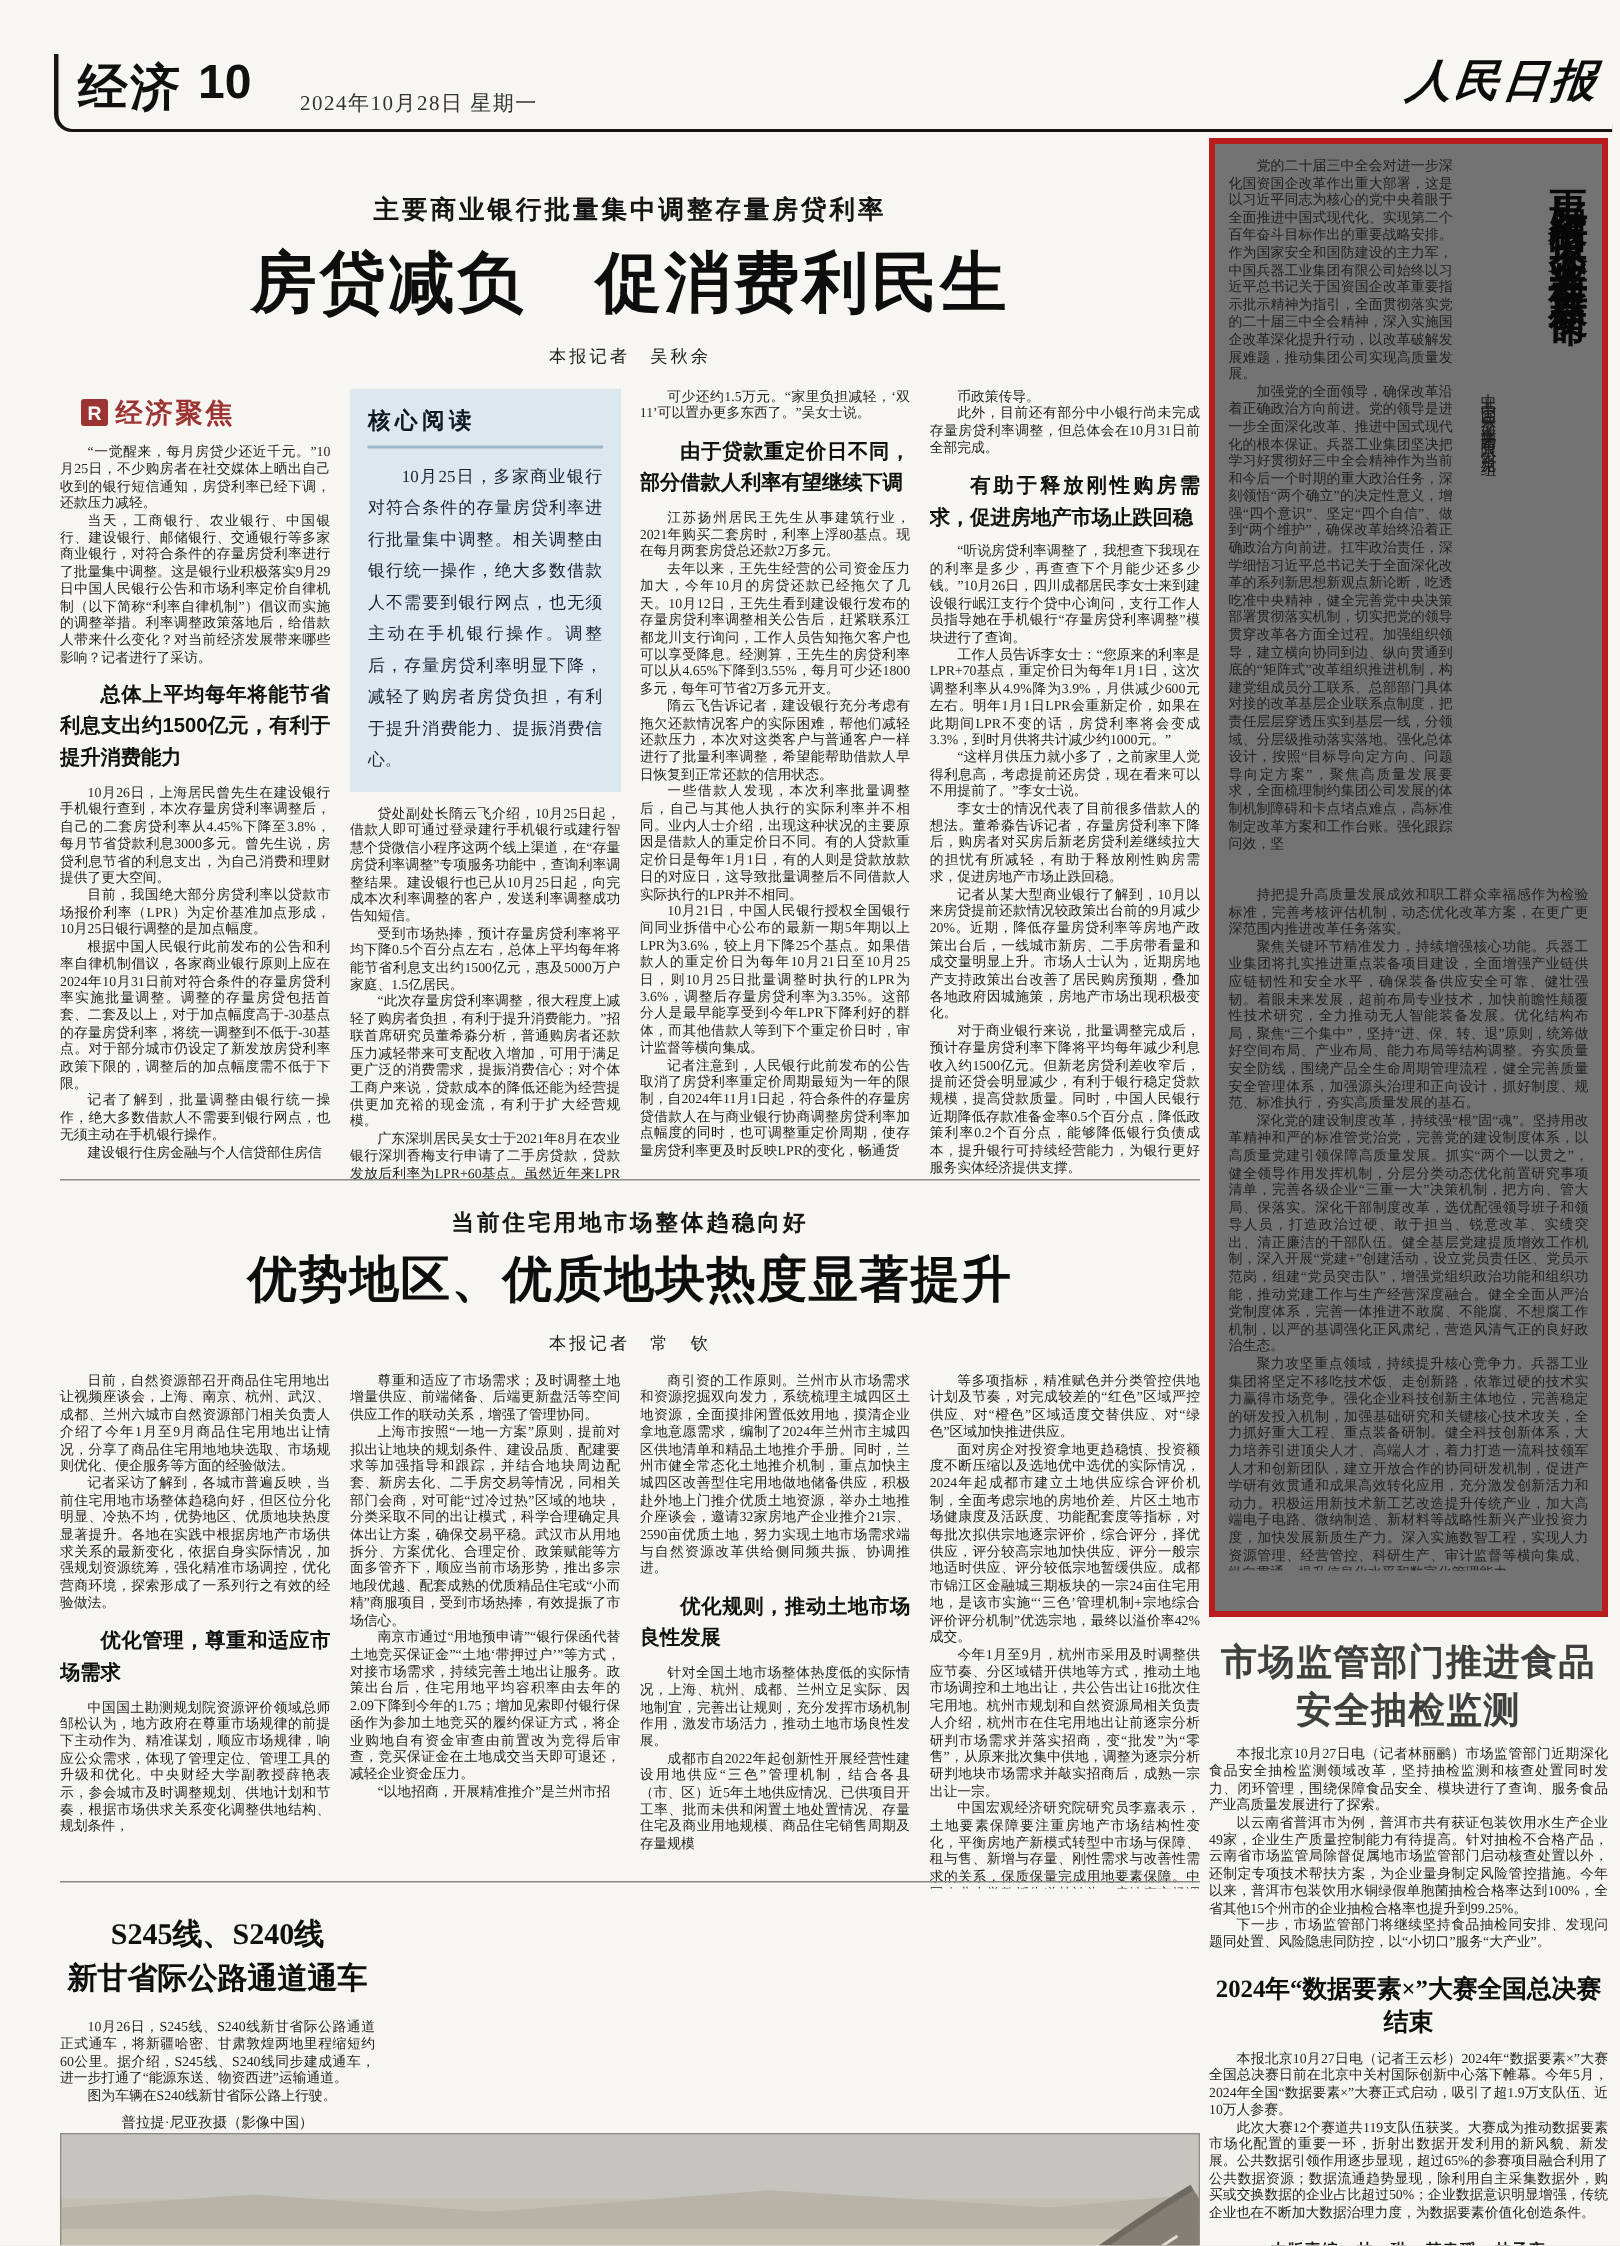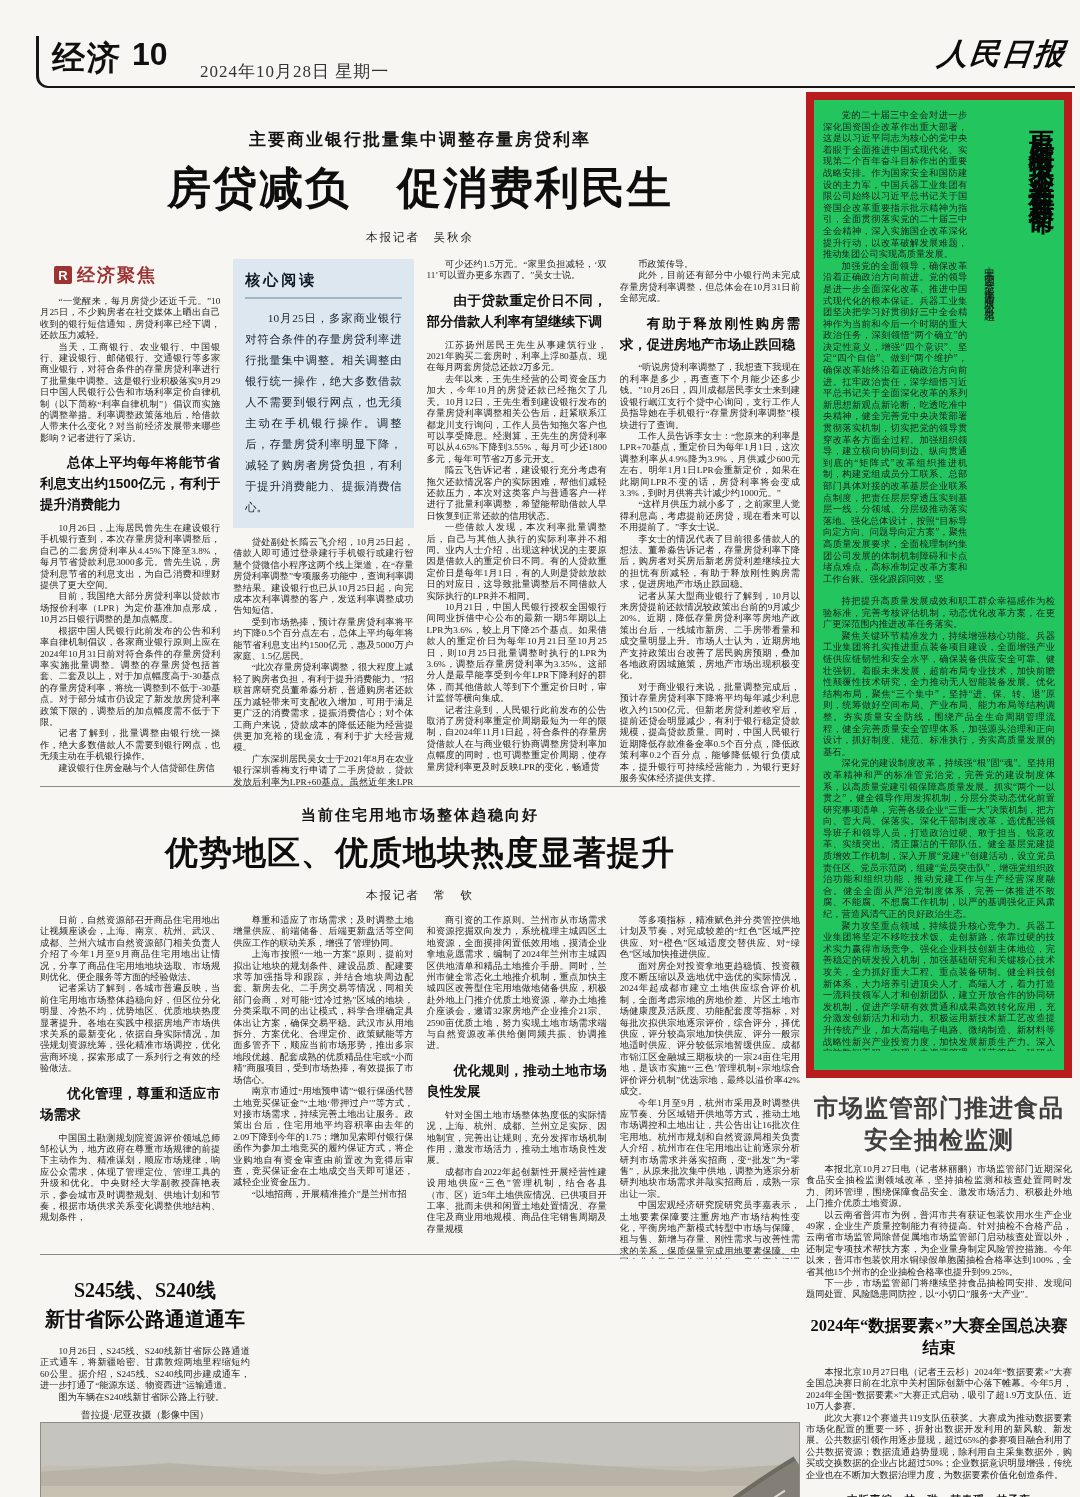--- a/index.html
+++ b/index.html
@@ -6,21 +6,21 @@
   #paper{position:relative;width:1080px;height:1497px;background:#f7f6f2;margin:0 auto;
          font-family:"Liberation Serif","DejaVu Serif",serif;color:#222;overflow:hidden;}
 
   
   .hdr-bracket{position:absolute;left:36px;top:36px;width:1036px;height:50px;
       border-left:3px solid #161616;border-bottom:2.5px solid #161616;border-bottom-left-radius:12px;}
   .hdr-section{position:absolute;left:52px;top:36px;font-family:"Liberation Sans","DejaVu Sans",sans-serif;
       font-weight:bold;font-size:33px;color:#101010;letter-spacing:2px;}
   .hdr-pageno{position:absolute;left:132px;top:36px;font-family:"Liberation Sans","DejaVu Sans",sans-serif;
       font-weight:bold;font-size:32px;color:#101010;}
-  .hdr-date{position:absolute;left:200px;top:60px;font-size:17px;color:#333;letter-spacing:1px;}
+  .hdr-date{position:absolute;left:200px;top:60px;font-size:14px;color:#333;letter-spacing:1px;}
   .hdr-masthead{position:absolute;right:14px;top:34px;font-size:30px;font-weight:bold;font-style:italic;
       color:#0c0c0c;transform:skewX(-6deg);letter-spacing:2px;}
 
   
   .col-flow p.para{margin:0;text-indent:2em;text-align:justify;font-size:9.2px;line-height:11.4px;color:#1f1f1f;}
   .col-flow div.sub{font-family:"Liberation Sans","DejaVu Sans",sans-serif;font-weight:bold;color:#111;
       font-size:13.5px;line-height:1.55;margin:9px 0 7px 0;text-indent:2em;text-align:justify;}
 
   
   #lead{position:absolute;left:40px;top:100px;width:760px;}
@@ -54,21 +54,21 @@
   .ps-text{width:224px;padding-right:14px;box-sizing:border-box;}
   .ps-title{font-weight:bold;font-size:20px;text-align:center;line-height:1.45;margin-top:14px;color:#0f0f0f;}
   .ps-paras{margin-top:12px;}
   .ps-paras p{margin:0;text-indent:2em;text-align:justify;font-size:9.6px;line-height:14px;color:#1f1f1f;}
   .ps-credit{margin-top:6px;text-align:center;font-size:9.6px;color:#1f1f1f;}
   .photo{flex:1;border:1px solid #8f8c86;box-sizing:border-box;background:#c2bdb2;}
   .photo svg{display:block;width:100%;height:100%;}
 
   
   #redbox{position:absolute;left:806px;top:92px;width:266px;height:986px;box-sizing:border-box;
-      border:8px solid #b91c1c;padding:10px 9px;background:#22c55e;}
+      border:4px solid #b91c1c;padding:10px 9px;background:#737373;}
   .rb-top{display:flex;height:478px;overflow:hidden;}
   .rb-toptext{width:152px;}
   .rb-toptext p.para, .rb-bottom p.para{margin:0;text-indent:2em;text-align:justify;font-size:9.3px;line-height:11.6px;color:#1e1e1e;}
   .rb-byline{width:28px;writing-mode:vertical-rl;font-size:10.5px;letter-spacing:3px;color:#1a1a1a;
       padding-top:148px;margin-left:2px;}
   .rb-title{width:58px;writing-mode:vertical-rl;font-family:"Liberation Sans","DejaVu Sans",sans-serif;
       font-weight:bold;font-size:26px;letter-spacing:6px;color:#080808;line-height:1;margin-left:4px;}
   .rb-bottom{margin-top:8px;height:455px;overflow:hidden;}
 
   
@@ -240,21 +240,21 @@
         <p class="para">持把提升高质量发展成效和职工群众幸福感作为检验标准，完善考核评估机制，动态优化改革方案，在更广更深范围内推进改革任务落实。</p>
         <p class="para">聚焦关键环节精准发力，持续增强核心功能。兵器工业集团将扎实推进重点装备项目建设，全面增强产业链供应链韧性和安全水平，确保装备供应安全可靠、健壮强韧。着眼未来发展，超前布局专业技术，加快前瞻性颠覆性技术研究，全力推动无人智能装备发展。优化结构布局，聚焦“三个集中”，坚持“进、保、转、退”原则，统筹做好空间布局、产业布局、能力布局等结构调整。夯实质量安全防线，围绕产品全生命周期管理流程，健全完善质量安全管理体系，加强源头治理和正向设计，抓好制度、规范、标准执行，夯实高质量发展的基石。</p>
         <p class="para">深化党的建设制度改革，持续强“根”固“魂”。坚持用改革精神和严的标准管党治党，完善党的建设制度体系，以高质量党建引领保障高质量发展。抓实“两个一以贯之”，健全领导作用发挥机制，分层分类动态优化前置研究事项清单，完善各级企业“三重一大”决策机制，把方向、管大局、保落实。深化干部制度改革，选优配强领导班子和领导人员，打造政治过硬、敢于担当、锐意改革、实绩突出、清正廉洁的干部队伍。健全基层党建提质增效工作机制，深入开展“党建+”创建活动，设立党员责任区、党员示范岗，组建“党员突击队”，增强党组织政治功能和组织功能，推动党建工作与生产经营深度融合。健全全面从严治党制度体系，完善一体推进不敢腐、不能腐、不想腐工作机制，以严的基调强化正风肃纪，营造风清气正的良好政治生态。</p>
         <p class="para">聚力攻坚重点领域，持续提升核心竞争力。兵器工业集团将坚定不移吃技术饭、走创新路，依靠过硬的技术实力赢得市场竞争。强化企业科技创新主体地位，完善稳定的研发投入机制，加强基础研究和关键核心技术攻关，全力抓好重大工程、重点装备研制。健全科技创新体系，大力培养引进顶尖人才、高端人才，着力打造一流科技领军人才和创新团队，建立开放合作的协同研发机制，促进产学研有效贯通和成果高效转化应用，充分激发创新活力和动力。积极运用新技术新工艺改造提升传统产业，加大高端电子电路、微纳制造、新材料等战略性新兴产业投资力度，加快发展新质生产力。深入实施数智工程，实现人力资源管理、经营管控、科研生产、审计监督等横向集成、纵向贯通，提升信息化水平和数字化管理能力。</p>
       </div>
   </div>
 
   <div id="rightcol">
     <div class="sm-title">市场监管部门推进食品安全抽检监测</div>
     <div class="sm-paras col-flow">
-        <p class="para">本报北京10月27日电（记者林丽鹂）市场监管部门近期深化食品安全抽检监测领域改革，坚持抽检监测和核查处置同时发力、闭环管理，围绕保障食品安全、激发市场活力、积极赴外地上门推介优质土地资源。</p>
+        <p class="para">本报北京10月27日电（记者林丽鹂）市场监管部门近期深化食品安全抽检监测领域改革，坚持抽检监测和核查处置同时发力、闭环管理，围绕保障食品安全、模块进行了查询、服务食品产业高质量发展进行了探索。</p>
         <p class="para">以云南省普洱市为例，普洱市共有获证包装饮用水生产企业49家，企业生产质量控制能力有待提高。针对抽检不合格产品，云南省市场监管局除督促属地市场监管部门启动核查处置以外，还制定专项技术帮扶方案，为企业量身制定风险管控措施。今年以来，普洱市包装饮用水铜绿假单胞菌抽检合格率达到100%，全省其他15个州市的企业抽检合格率也提升到99.25%。</p>
         <p class="para">下一步，市场监管部门将继续坚持食品抽检同安排、发现问题同处置、风险隐患同防控，以“小切口”服务“大产业”。</p>
       </div>
     <div class="sm-title2">2024年“数据要素×”大赛全国总决赛结束</div>
     <div class="sm-paras col-flow">
         <p class="para">本报北京10月27日电（记者王云杉）2024年“数据要素×”大赛全国总决赛日前在北京中关村国际创新中心落下帷幕。今年5月，2024年全国“数据要素×”大赛正式启动，吸引了超1.9万支队伍、近10万人参赛。</p>
         <p class="para">此次大赛12个赛道共119支队伍获奖。大赛成为推动数据要素市场化配置的重要一环，折射出数据开发利用的新风貌、新发展。公共数据引领作用逐步显现，超过65%的参赛项目融合利用了公共数据资源；数据流通趋势显现，除利用自主采集数据外，购买或交换数据的企业占比超过50%；企业数据意识明显增强，传统企业也在不断加大数据治理力度，为数据要素价值化创造条件。</p>
       </div>
     <div class="editors">本版责编：林　琳　韩春瑶　林子夜</div>
   </div>

